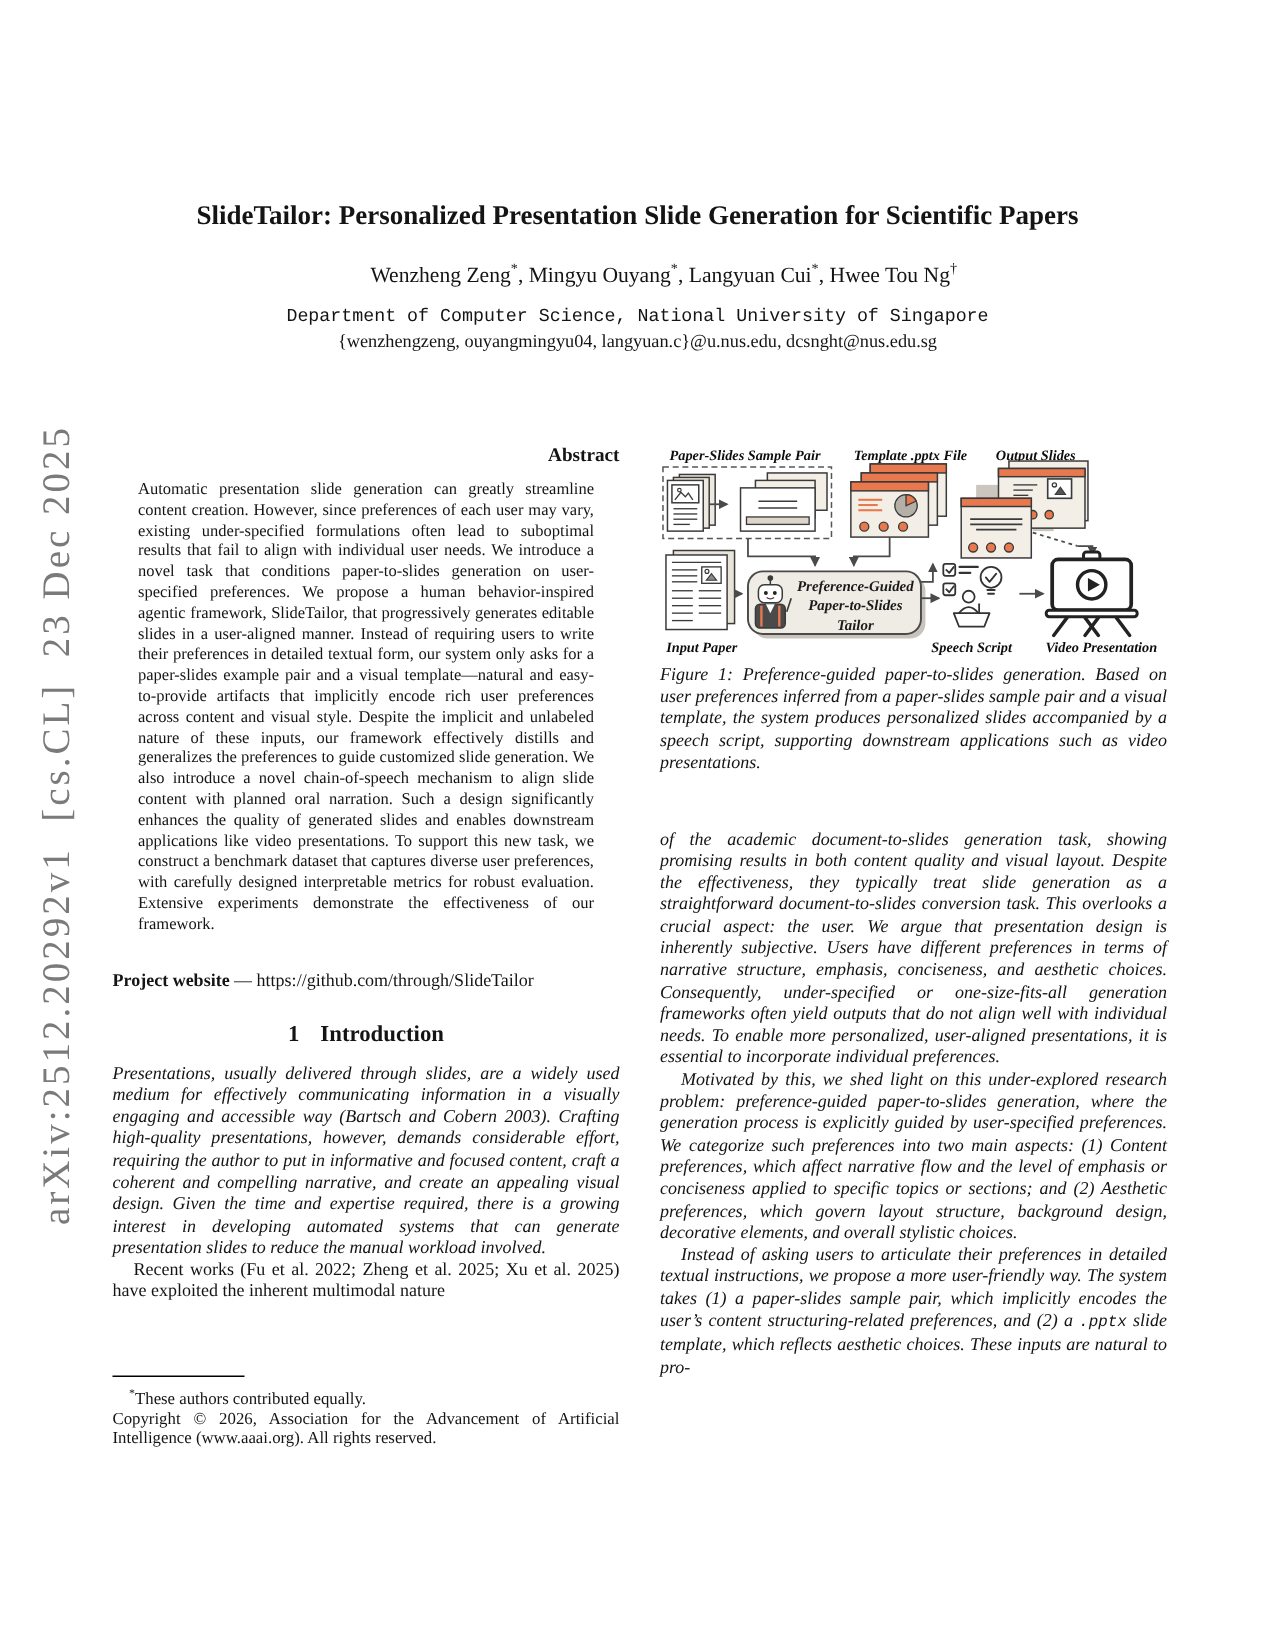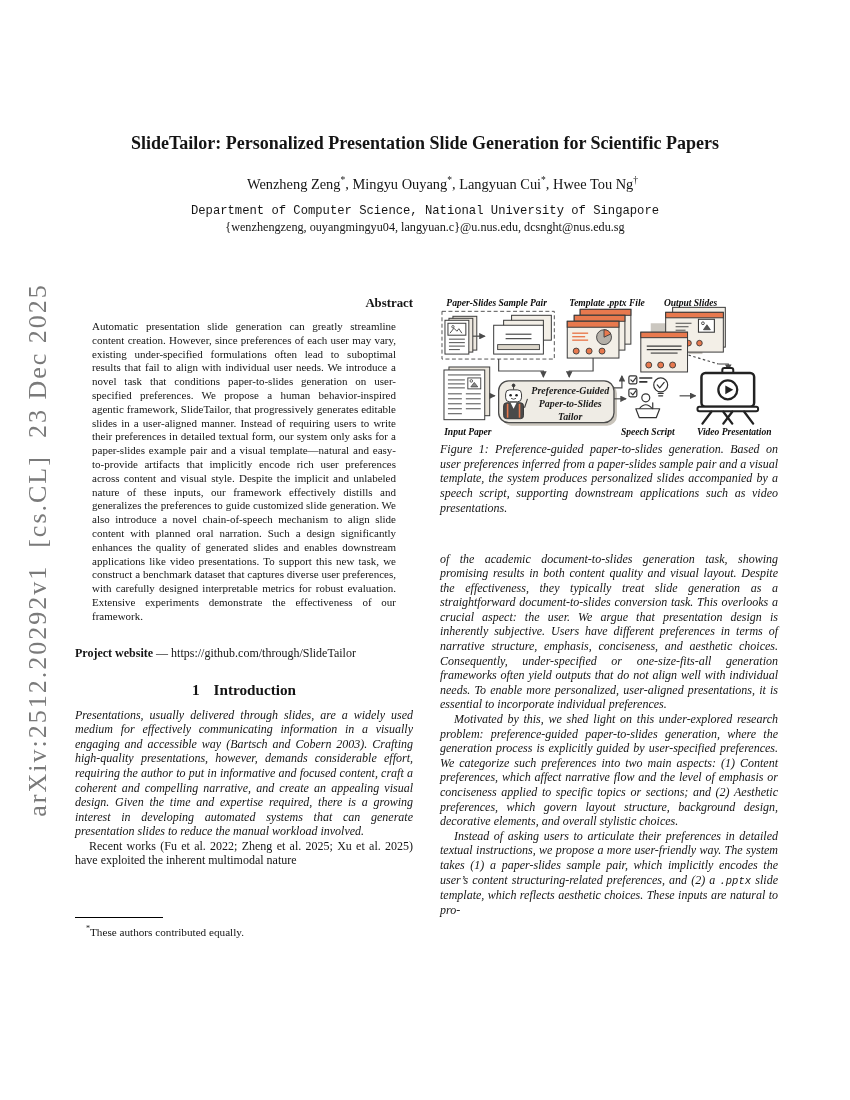--- a/index.html
+++ b/index.html
@@ -72,20 +72,21 @@
   <div class="section-heading">
     <span class="sec-num">1</span><span>Introduction</span>
   </div>
   <div class="body-para mt9">Presentations, usually delivered through slides, are a widely used medium for effectively communicating information in a visually engaging and accessible way (Bartsch and Cobern 2003). Crafting high-quality presentations, however, demands considerable effort, requiring the author to put in informative and focused content, craft a coherent and compelling narrative, and create an appealing visual design. Given the time and expertise required, there is a growing interest in developing automated systems that can generate presentation slides to reduce the manual workload involved.</div>
   <div class="body-para indent">Recent works (Fu et al. 2022; Zheng et al. 2025; Xu et al. 2025) have exploited the inherent multimodal nature</div>
 </div>
 
 <div class="footnotes">
   <div class="footnote-rule"></div>
   <div class="footnote-line"><sup>*</sup><span>These authors contributed equally.</span></div>
+  <div class="footnote-copyright">Copyright © 2026, Association for the Advancement of Artificial Intelligence (www.aaai.org). All rights reserved.</div>
 </div>
 
 <div class="col col-right">
 
   <div class="figure-wrap">
     <svg width="338" height="142" viewBox="0 0 340 142" xmlns="http://www.w3.org/2000/svg">
       <defs>
         <marker id="arr" viewBox="0 0 10 10" refX="8.5" refY="5" markerWidth="5.5" markerHeight="5.5" orient="auto-start-reverse">
           <path d="M0,0 L10,5 L0,10 z" fill="#4a4a4a"></path>
         </marker>

